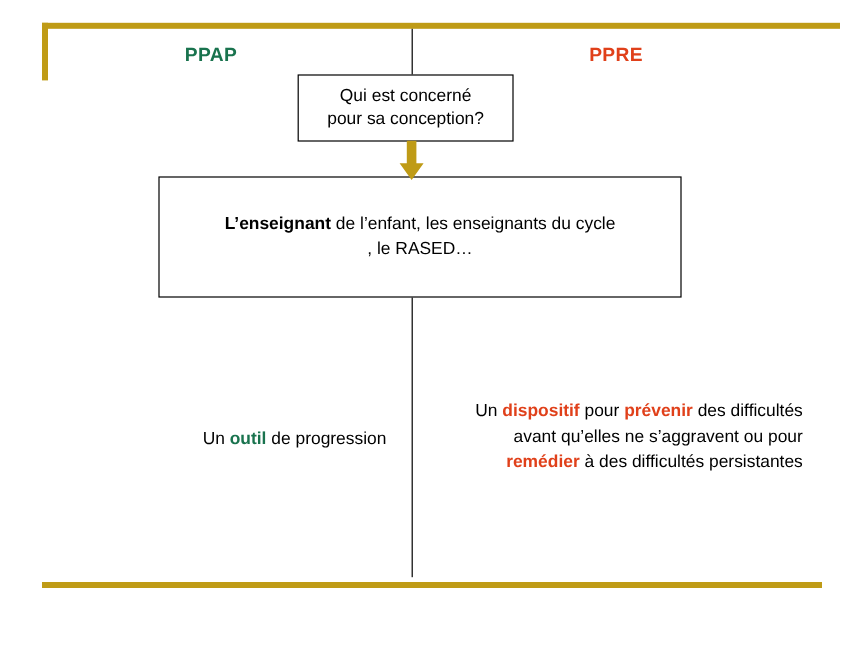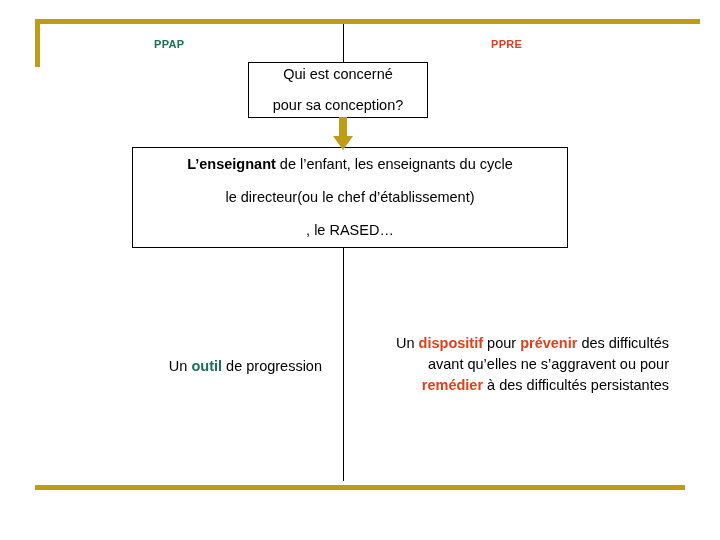--- a/index.html
+++ b/index.html
@@ -50,39 +50,38 @@
     left: 343px;
     top: 24px;
     width: 1px;
     height: 457px;
     background: #000000;
   }
 
   
   .col-head {
     position: absolute;
-    font-size: 11px;
+    font-size: 16px;
     font-weight: bold;
     letter-spacing: .3px;
     white-space: nowrap;
   }
   .col-head.left  { left: 154px; top: 38px; color: #19734E; }
   .col-head.right { left: 491px; top: 38px; color: #E0401A; }
 
   
   .box {
     position: absolute;
     border: 1px solid #000000;
     background: #ffffff;
     box-sizing: border-box;
     text-align: center;
     display: flex;
     flex-direction: column;
     justify-content: center;
-    gap: 12px;
   }
   #box-who {
     left: 248px;
     top: 62px;
     width: 180px;
     height: 56px;
     font-size: 14.5px;
     line-height: 19px;
   }
   #box-who .line { display: block; }
@@ -161,21 +160,20 @@
   </div>
 
   <div class="arrow">
     <svg width="24" height="34" viewBox="0 0 24 34" xmlns="http://www.w3.org/2000/svg">
       <polygon points="8,0 16,0 16,19 22,19 12,33 2,19 8,19" fill="#BF9B16"></polygon>
     </svg>
   </div>
 
   <div class="box" id="box-actors">
     <span class="line"><span class="b">L’enseignant</span><span> de l’enfant, les enseignants du cycle</span></span>
-    <span class="line">le directeur(ou le chef d’établissement)</span>
     <span class="line">, le RASED…</span>
   </div>
 
   <div class="text-block" id="tool-text"><span>Un </span><span class="green">outil</span><span> de progression</span></div>
 
   <div class="text-block" id="device-text"><span>Un </span><span class="orange">dispositif</span><span> pour </span><span class="orange">prévenir</span><span> des difficultés avant qu’elles ne s’aggravent ou pour </span><span class="orange">remédier</span><span> à des difficultés persistantes</span></div>
 
 
 </div>
 

